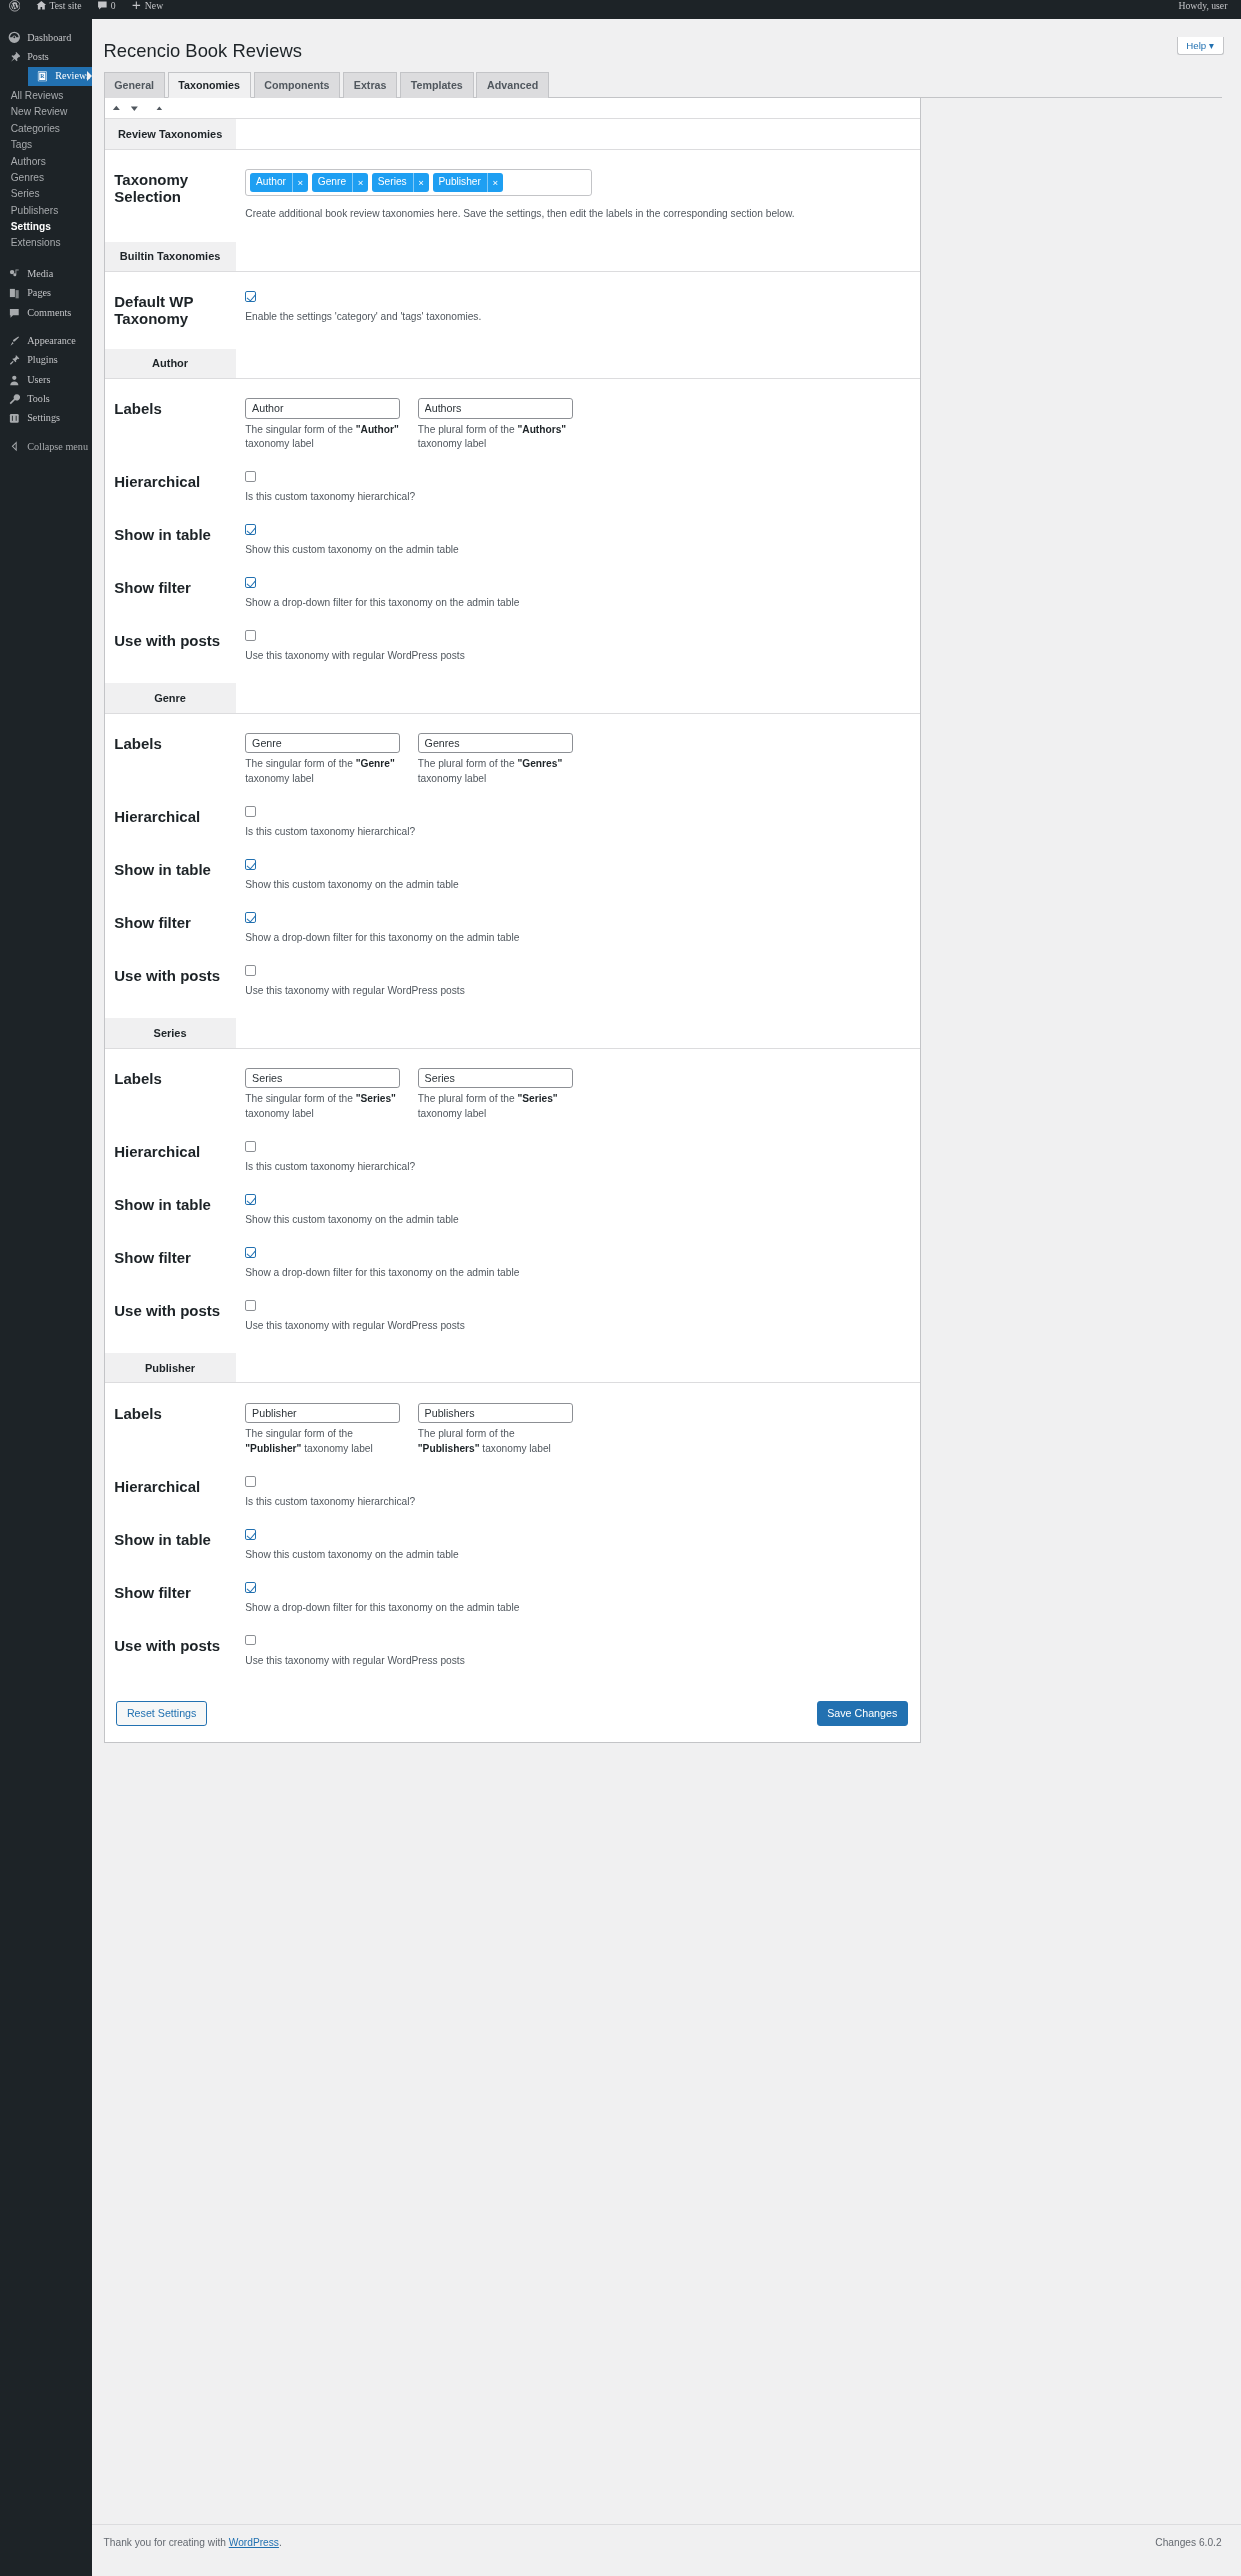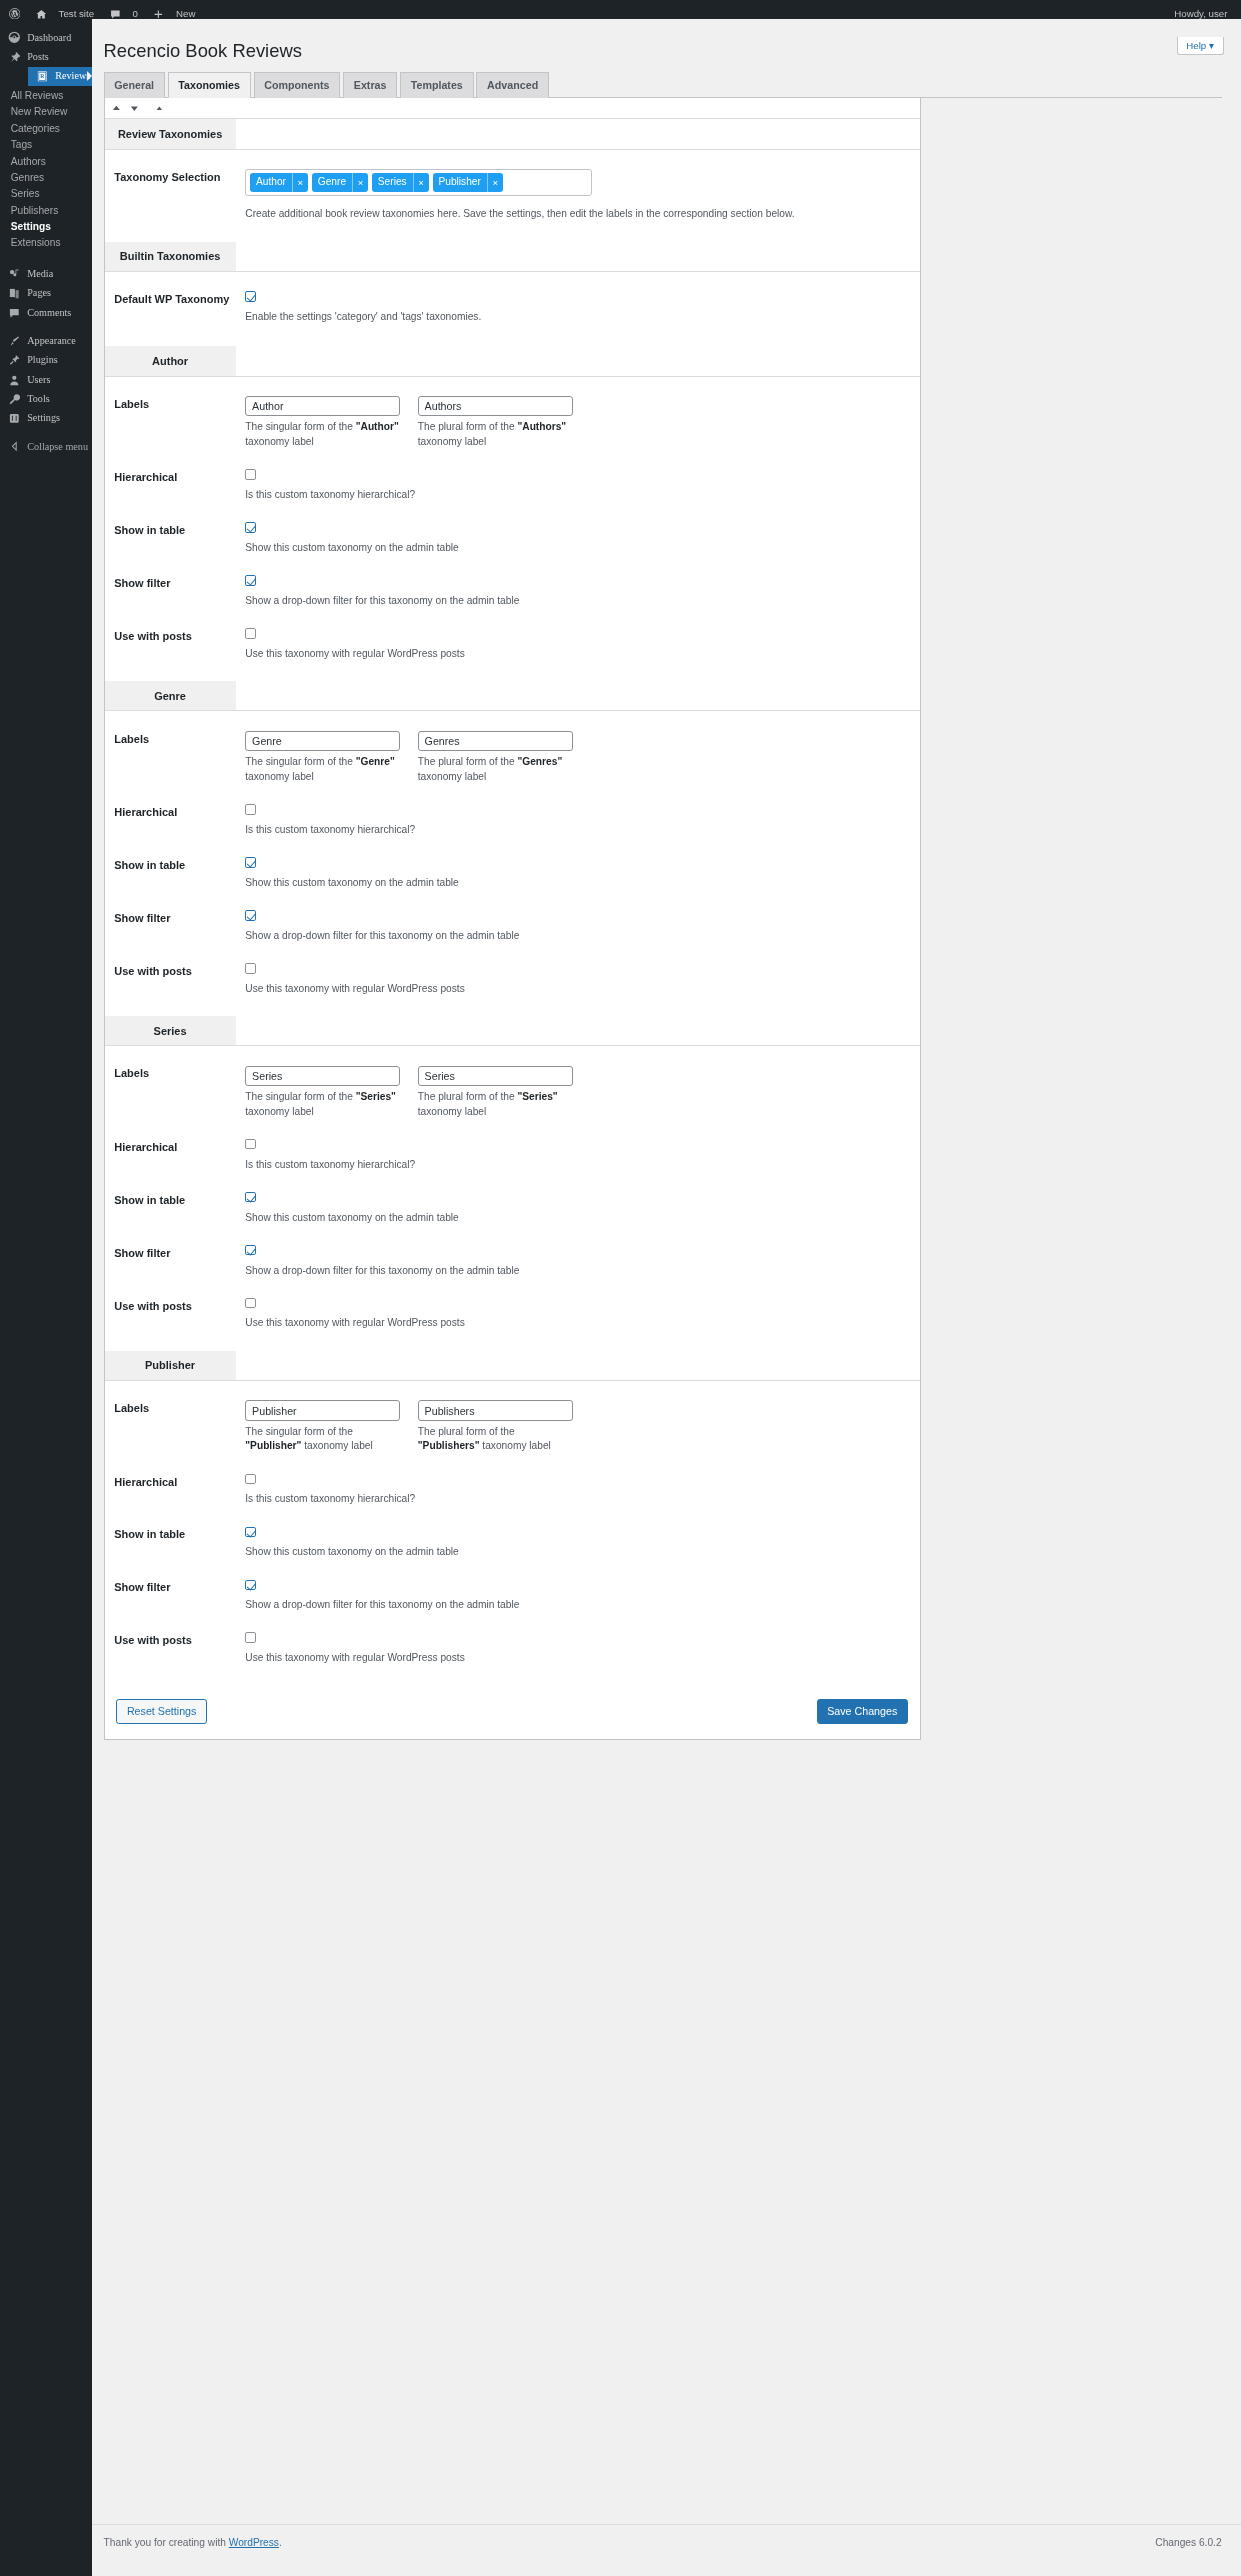--- a/index.html
+++ b/index.html
@@ -11,21 +11,21 @@
     font-size:12.6px; color:#3c434a;
     overflow:hidden;
   }
 
   
   #adminbar {
     position:absolute; top:0; left:0; width:1241px; height:19.4px;
     background:#1d2327; color:#c3c4c7;
     display:flex; align-items:center; font-size:9.7px;
   }
-  .ab-item { display:flex; align-items:flex-end; gap:12px; padding:0 7.8px; height:19.4px; color:#c3c4c7; }
+  .ab-item { display:flex; align-items:flex-start; gap:3px; padding:0 7.8px; height:19.4px; color:#c3c4c7;font-family:Liberation Serif, serif; }
   .ab-item:first-child { padding-left:8.7px; }
   .ab-right { margin-left:auto; padding-right:13.6px; font-size:9.7px; }
   .wp-logo { width:11.6px; height:11.6px; display:block; }
   .ab-ico { width:10.7px; height:10.7px; display:block; fill:#c3c4c7; }
 
   
   #sidebar {
     position:absolute; top:19.4px; left:0; width:92px; height:2557px;
     background:#1d2327; color:#c3c4c7; font-size:10.2px;
   }
@@ -94,21 +94,21 @@
   }
   .sec-head .tabbox {
     background:#f0f0f1; width:131px; padding:8.7px 0;
     text-align:center; font-size:11px; font-weight:bold; color:#1d2327;
   }
   .sec-head .filler { flex:1; background:#fff; }
 
   
   .row { display:flex; padding:9.7px 0 9.7px 9.7px; }
   .row .lab {
-    width:131px; flex:none; font-size:11px; font-weight:bold; color:#1d2327;
+    width:131px; flex:none; font-size:15px; font-weight:bold; color:#1d2327;
     padding-top:1.9px;
   }
   .row .fields { flex:1; display:flex; gap:17.5px; }
   .fieldcol { width:155px; }
   input[type=text].txt {
     width:155px; height:20.4px; padding:1.9px 5.8px;
     border:1px solid #8c8f94; border-radius:2.9px; background:#fff;
     font-family:"Liberation Sans", sans-serif; font-size:10.7px; color:#2c3338;
   }
   .desc { font-size:10.2px; color:#50575e; line-height:1.45; margin-top:3.9px; }

